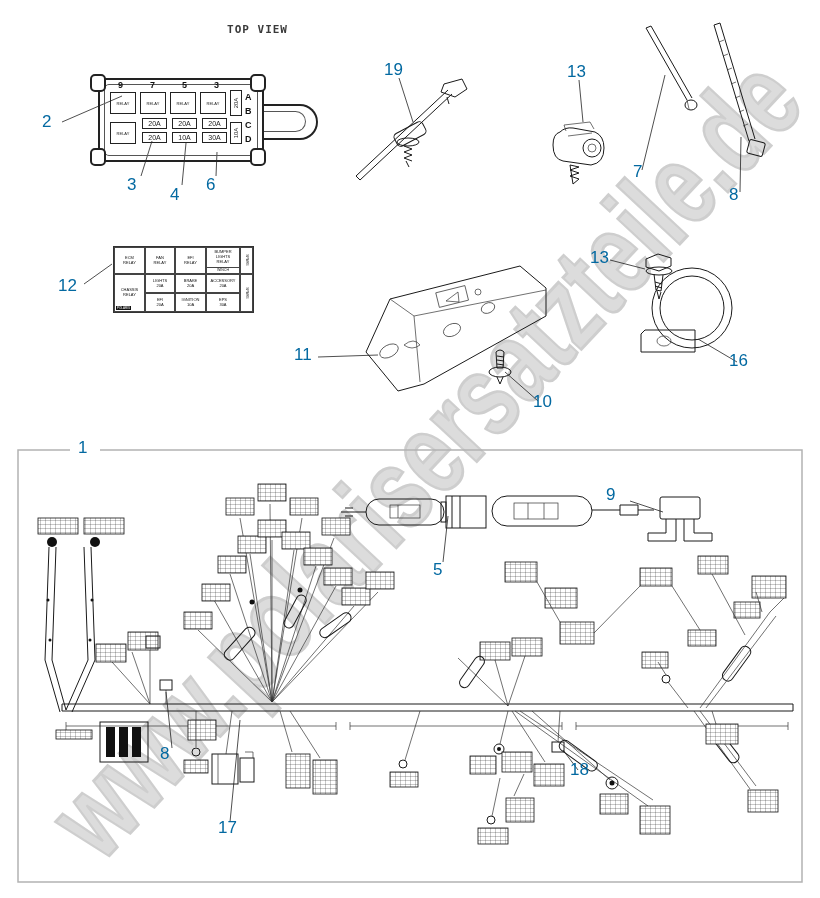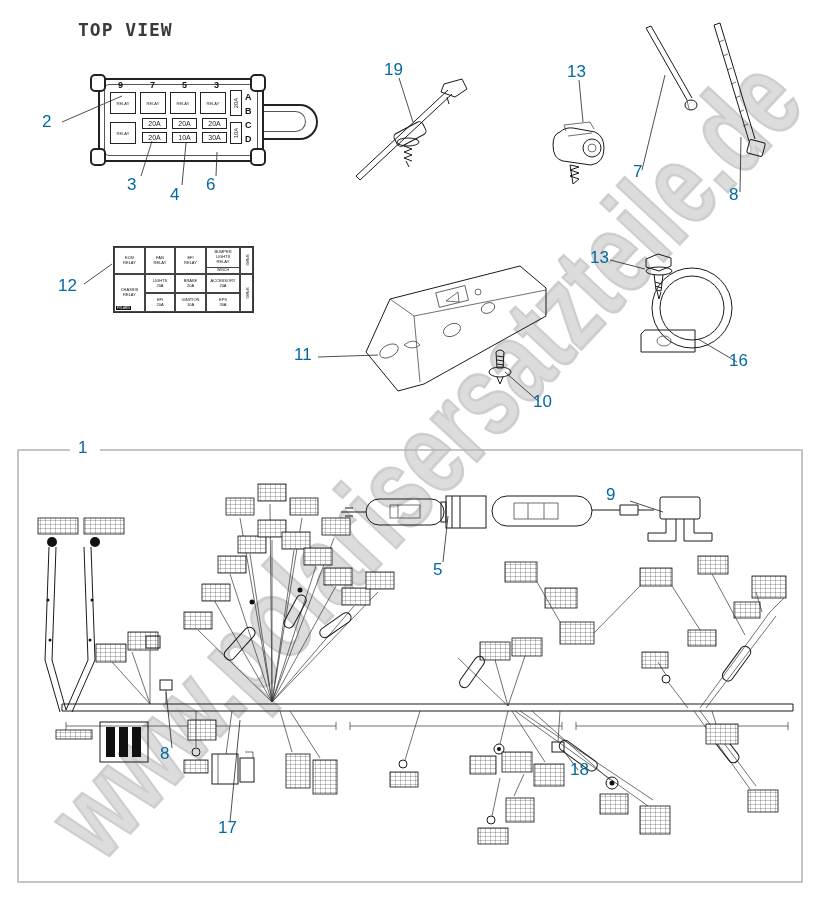--- a/index.html
+++ b/index.html
@@ -15,22 +15,22 @@
   svg.art{position:absolute;left:0;top:0;z-index:2}
   .ln{stroke:#1a1a1a;stroke-width:1;fill:none}
   .thin{stroke:#333;stroke-width:.7;fill:none}
   .lead{stroke:#222;stroke-width:.8;fill:none}
   .blk{fill:url(#g);stroke:#111;stroke-width:.8}
   .dot{fill:#111;stroke:none}
 
   .ovl{position:absolute;z-index:3}
 
   
-  .title{left:78px;top:22px;width:210px;text-align:left;
-    font-family:"DejaVu Sans Mono",monospace;font-size:18px;line-height:16px;
+  .title{left:78px;top:22px;width:210px;text-align:right;
+    font-family:"DejaVu Sans Mono",monospace;font-size:11px;line-height:16px;
     letter-spacing:1px;color:#3a3a3a;font-weight:bold}
 
   
   .co{font-size:17px;color:#0369a1;z-index:4}
 
   .copyright{left:57px;top:350px;font-size:19px;color:#161616}
 
   
   .fb{left:88px;top:72px;width:232px;height:100px}
   .fb *{position:absolute;box-sizing:border-box}

